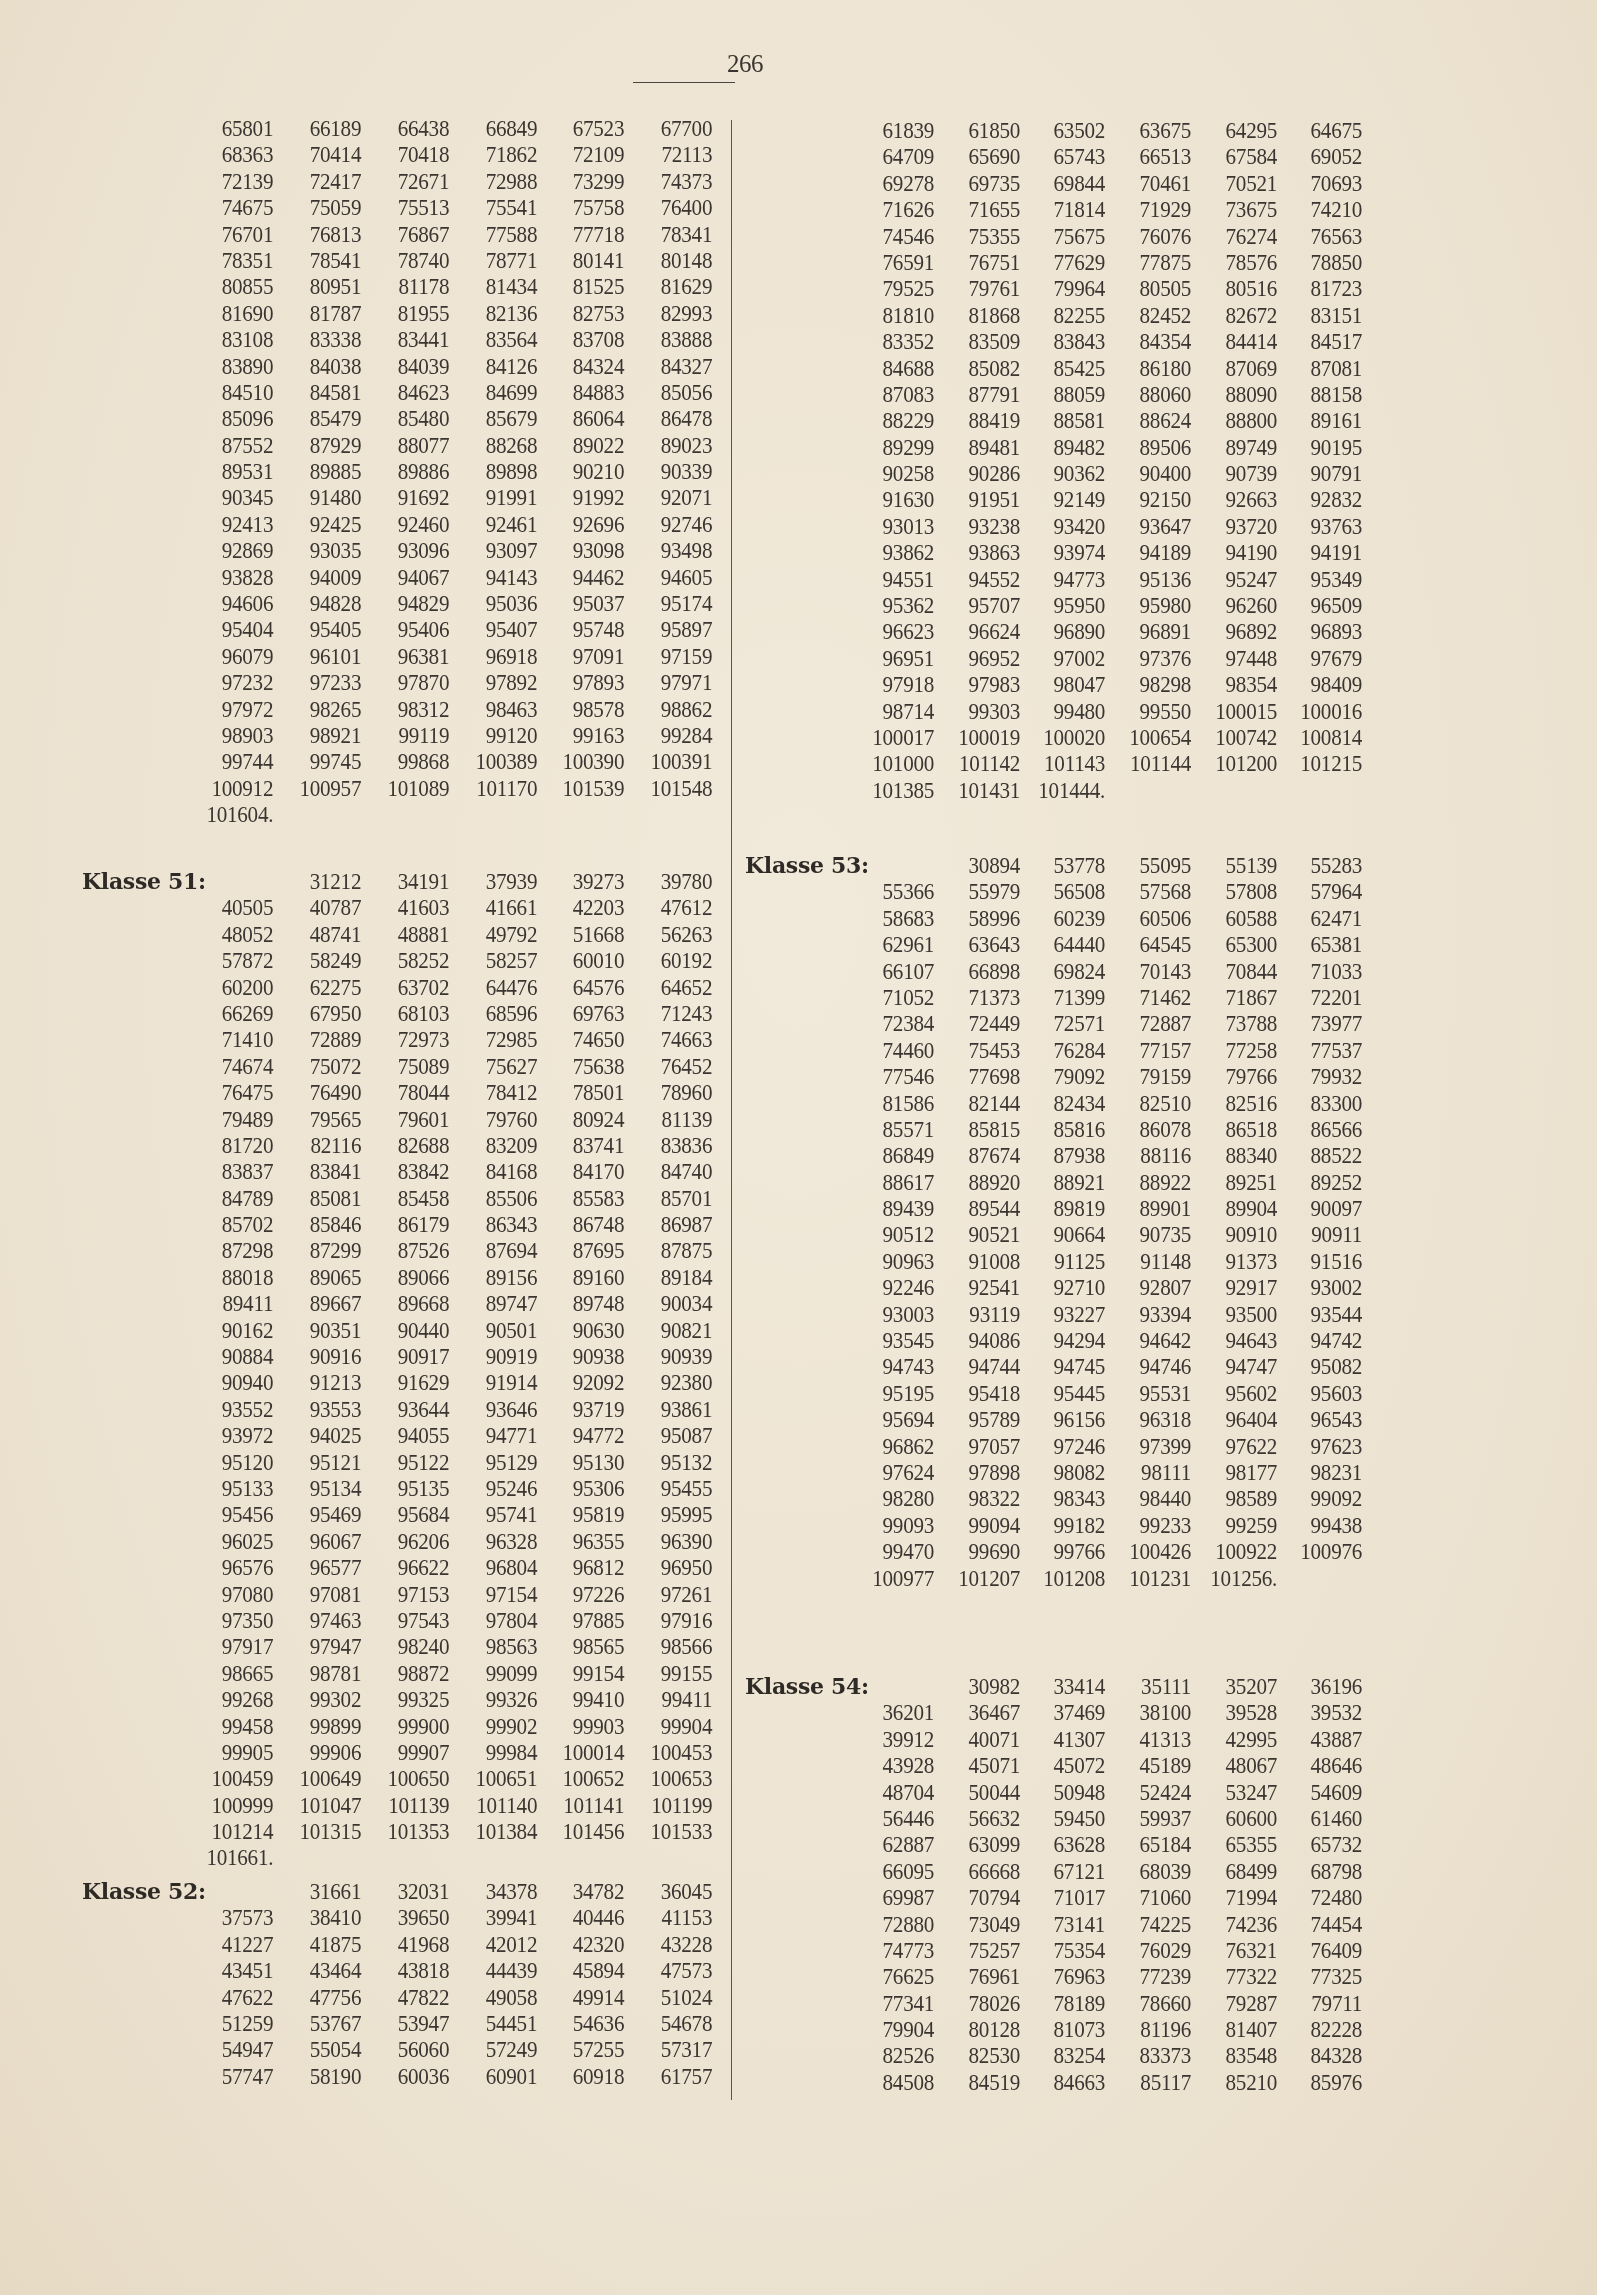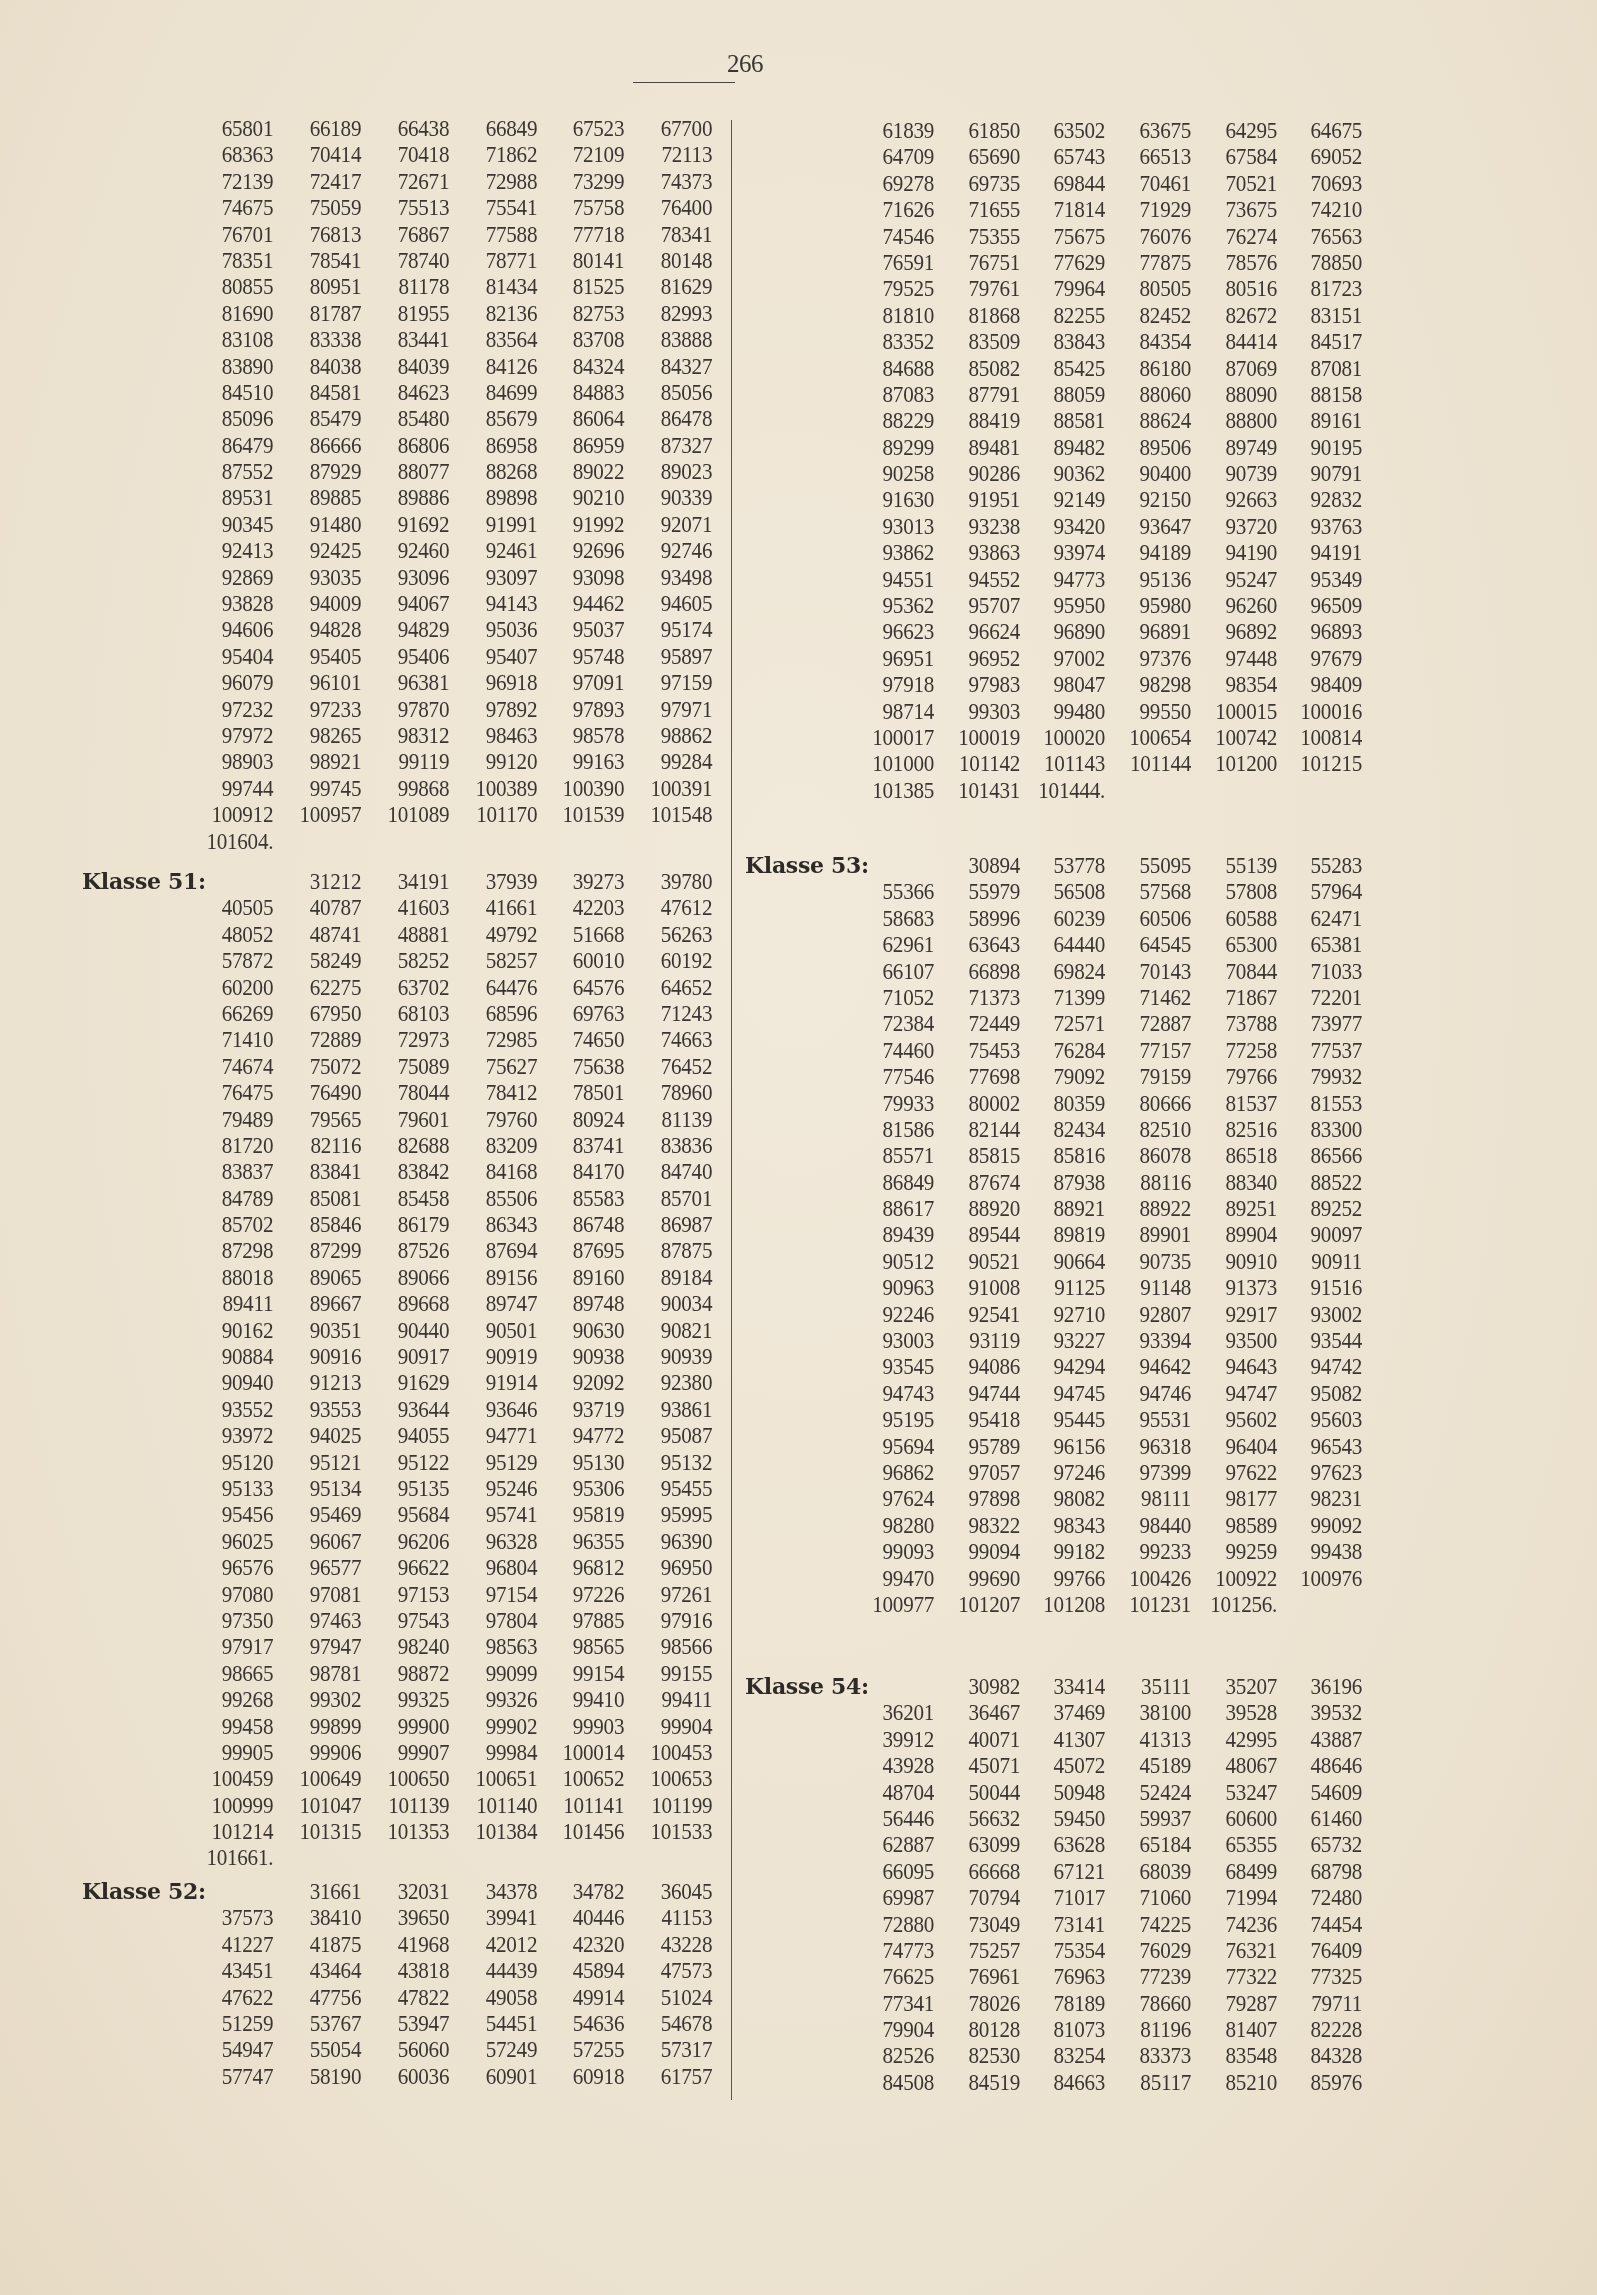--- a/index.html
+++ b/index.html
@@ -133,28 +133,20 @@
       </div>
       <div class="row">
         <span class="num" style="grid-column: 2;">85096</span>
         <span class="num" style="grid-column: 3;">85479</span>
         <span class="num" style="grid-column: 4;">85480</span>
         <span class="num" style="grid-column: 5;">85679</span>
         <span class="num" style="grid-column: 6;">86064</span>
         <span class="num" style="grid-column: 7;">86478</span>
       </div>
       <div class="row">
-        <span class="num" style="grid-column: 2;">86479</span>
-        <span class="num" style="grid-column: 3;">86666</span>
-        <span class="num" style="grid-column: 4;">86806</span>
-        <span class="num" style="grid-column: 5;">86958</span>
-        <span class="num" style="grid-column: 6;">86959</span>
-        <span class="num" style="grid-column: 7;">87327</span>
-      </div>
-      <div class="row">
         <span class="num" style="grid-column: 2;">87552</span>
         <span class="num" style="grid-column: 3;">87929</span>
         <span class="num" style="grid-column: 4;">88077</span>
         <span class="num" style="grid-column: 5;">88268</span>
         <span class="num" style="grid-column: 6;">89022</span>
         <span class="num" style="grid-column: 7;">89023</span>
       </div>
       <div class="row">
         <span class="num" style="grid-column: 2;">89531</span>
         <span class="num" style="grid-column: 3;">89885</span>
@@ -907,28 +899,20 @@
       </div>
       <div class="row">
         <span class="num" style="grid-column: 2;">77546</span>
         <span class="num" style="grid-column: 3;">77698</span>
         <span class="num" style="grid-column: 4;">79092</span>
         <span class="num" style="grid-column: 5;">79159</span>
         <span class="num" style="grid-column: 6;">79766</span>
         <span class="num" style="grid-column: 7;">79932</span>
       </div>
       <div class="row">
-        <span class="num" style="grid-column: 2;">79933</span>
-        <span class="num" style="grid-column: 3;">80002</span>
-        <span class="num" style="grid-column: 4;">80359</span>
-        <span class="num" style="grid-column: 5;">80666</span>
-        <span class="num" style="grid-column: 6;">81537</span>
-        <span class="num" style="grid-column: 7;">81553</span>
-      </div>
-      <div class="row">
         <span class="num" style="grid-column: 2;">81586</span>
         <span class="num" style="grid-column: 3;">82144</span>
         <span class="num" style="grid-column: 4;">82434</span>
         <span class="num" style="grid-column: 5;">82510</span>
         <span class="num" style="grid-column: 6;">82516</span>
         <span class="num" style="grid-column: 7;">83300</span>
       </div>
       <div class="row">
         <span class="num" style="grid-column: 2;">85571</span>
         <span class="num" style="grid-column: 3;">85815</span>

